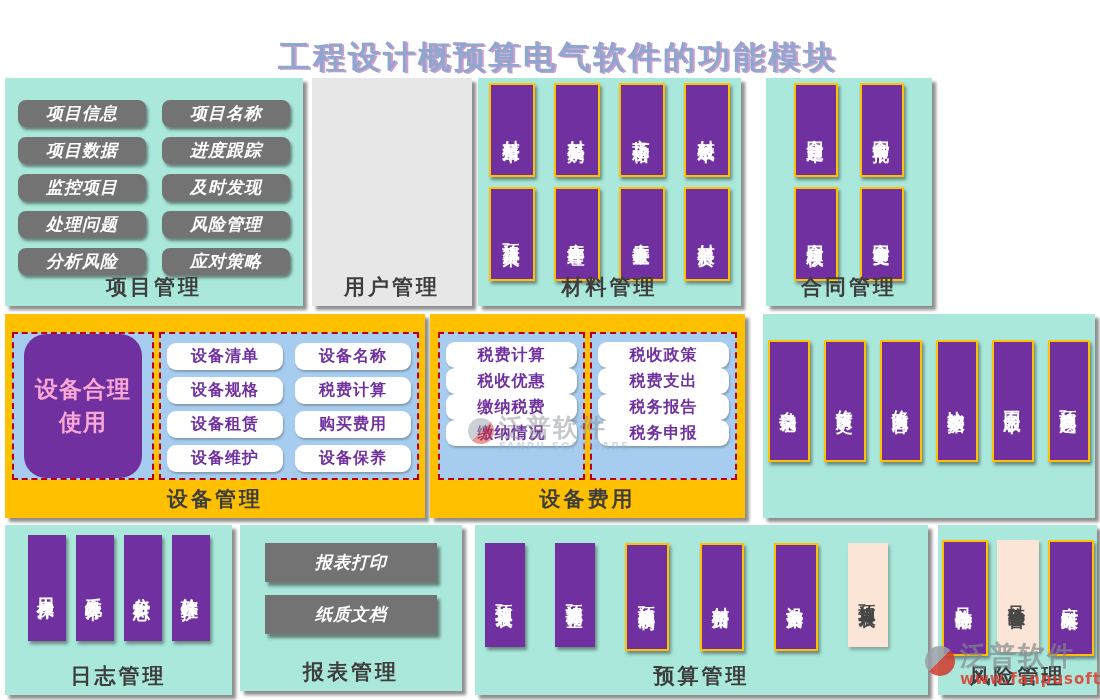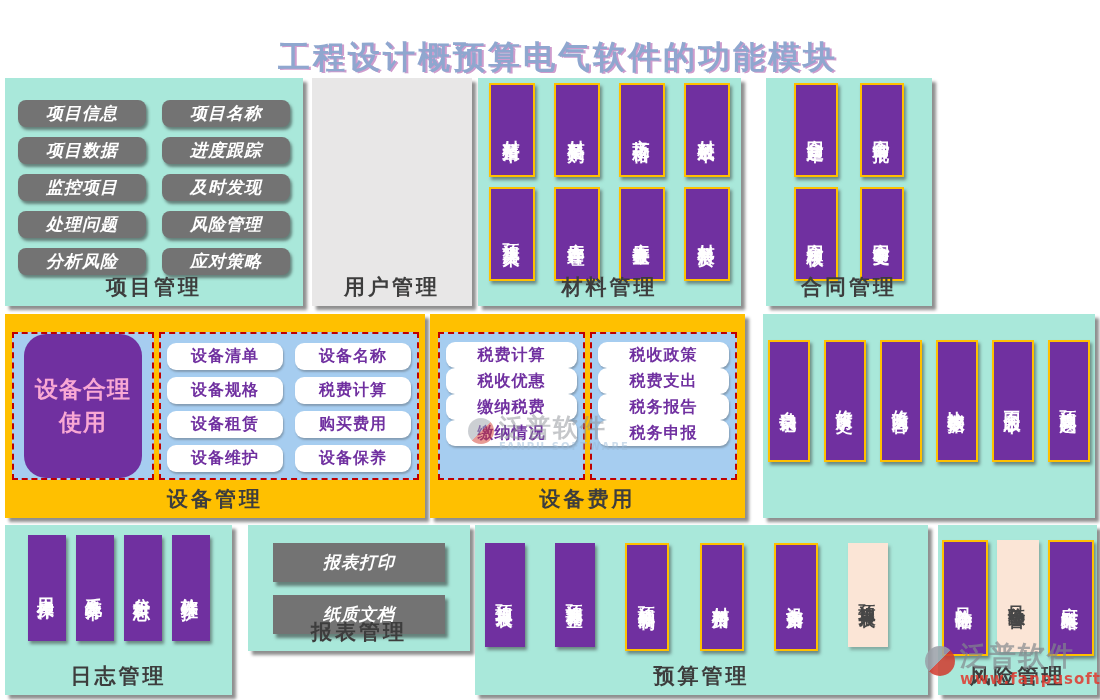--- a/index.html
+++ b/index.html
@@ -27,21 +27,21 @@
   }
   .p-project  {left:5px;  top:78px; width:298px;height:228px;}
   .p-user     {left:312px;top:78px; width:160px;height:228px;}
   .p-material {left:478px;top:78px; width:263px;height:228px;}
   .p-contract {left:766px;top:78px; width:166px;height:228px;}
   .p-knowledge{left:930px;top:78px; width:165px;height:228px;}
   .p-equipment{left:5px;  top:314px;width:420px;height:204px;}
   .p-tax      {left:430px;top:314px;width:315px;height:204px;}
   .p-version  {left:763px;top:314px;width:332px;height:204px;}
   .p-log      {left:5px;  top:525px;width:227px;height:170px;}
-  .p-report   {left:248px;top:525px;width:222px;height:126px;}
+  .p-report   {left:240px;top:525px;width:222px;height:166px;}
   .p-budget   {left:475px;top:525px;width:453px;height:170px;}
   .p-risk     {left:938px;top:525px;width:159px;height:170px;}
   
   .btn-h{
     background:#737373;color:#fff;border-radius:8px;
     display:flex;align-items:center;justify-content:center;
     font-size:17px;font-weight:bold;letter-spacing:1px;
     box-shadow:2px 3px 3px rgba(45,45,45,.55);cursor:pointer;font-style:italic;
   }
   .btn-h.sq{border-radius:0;}

